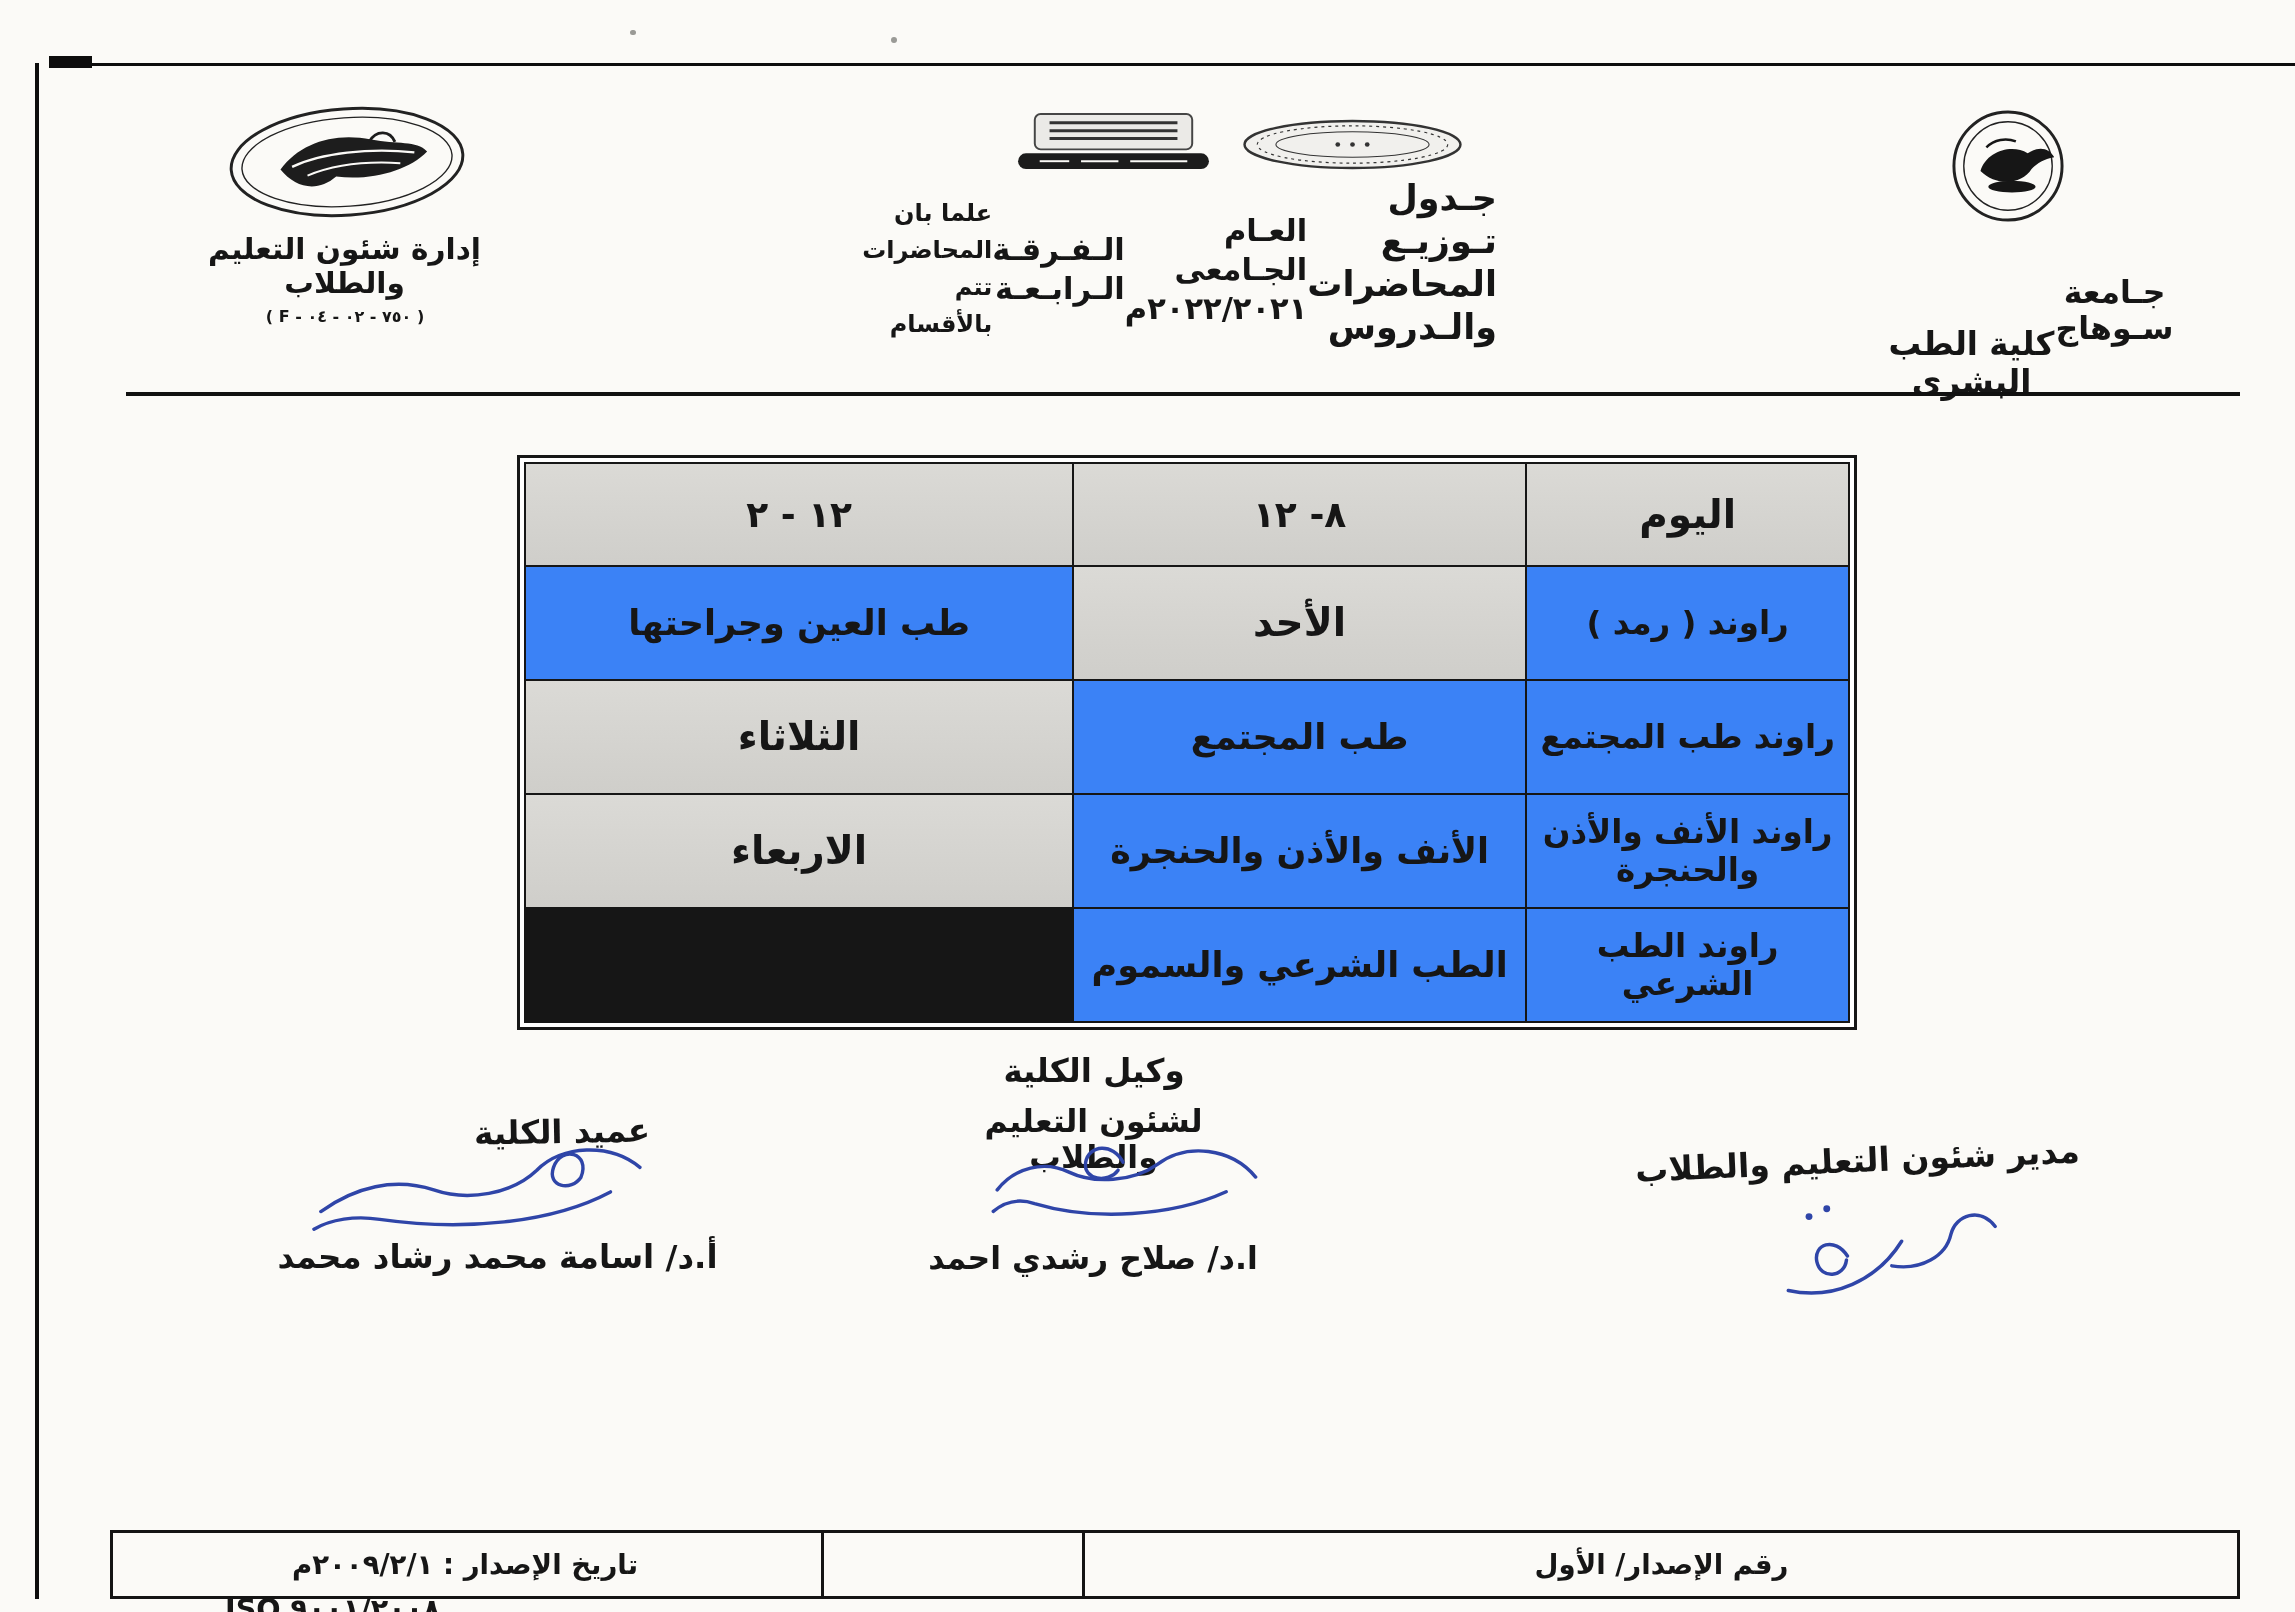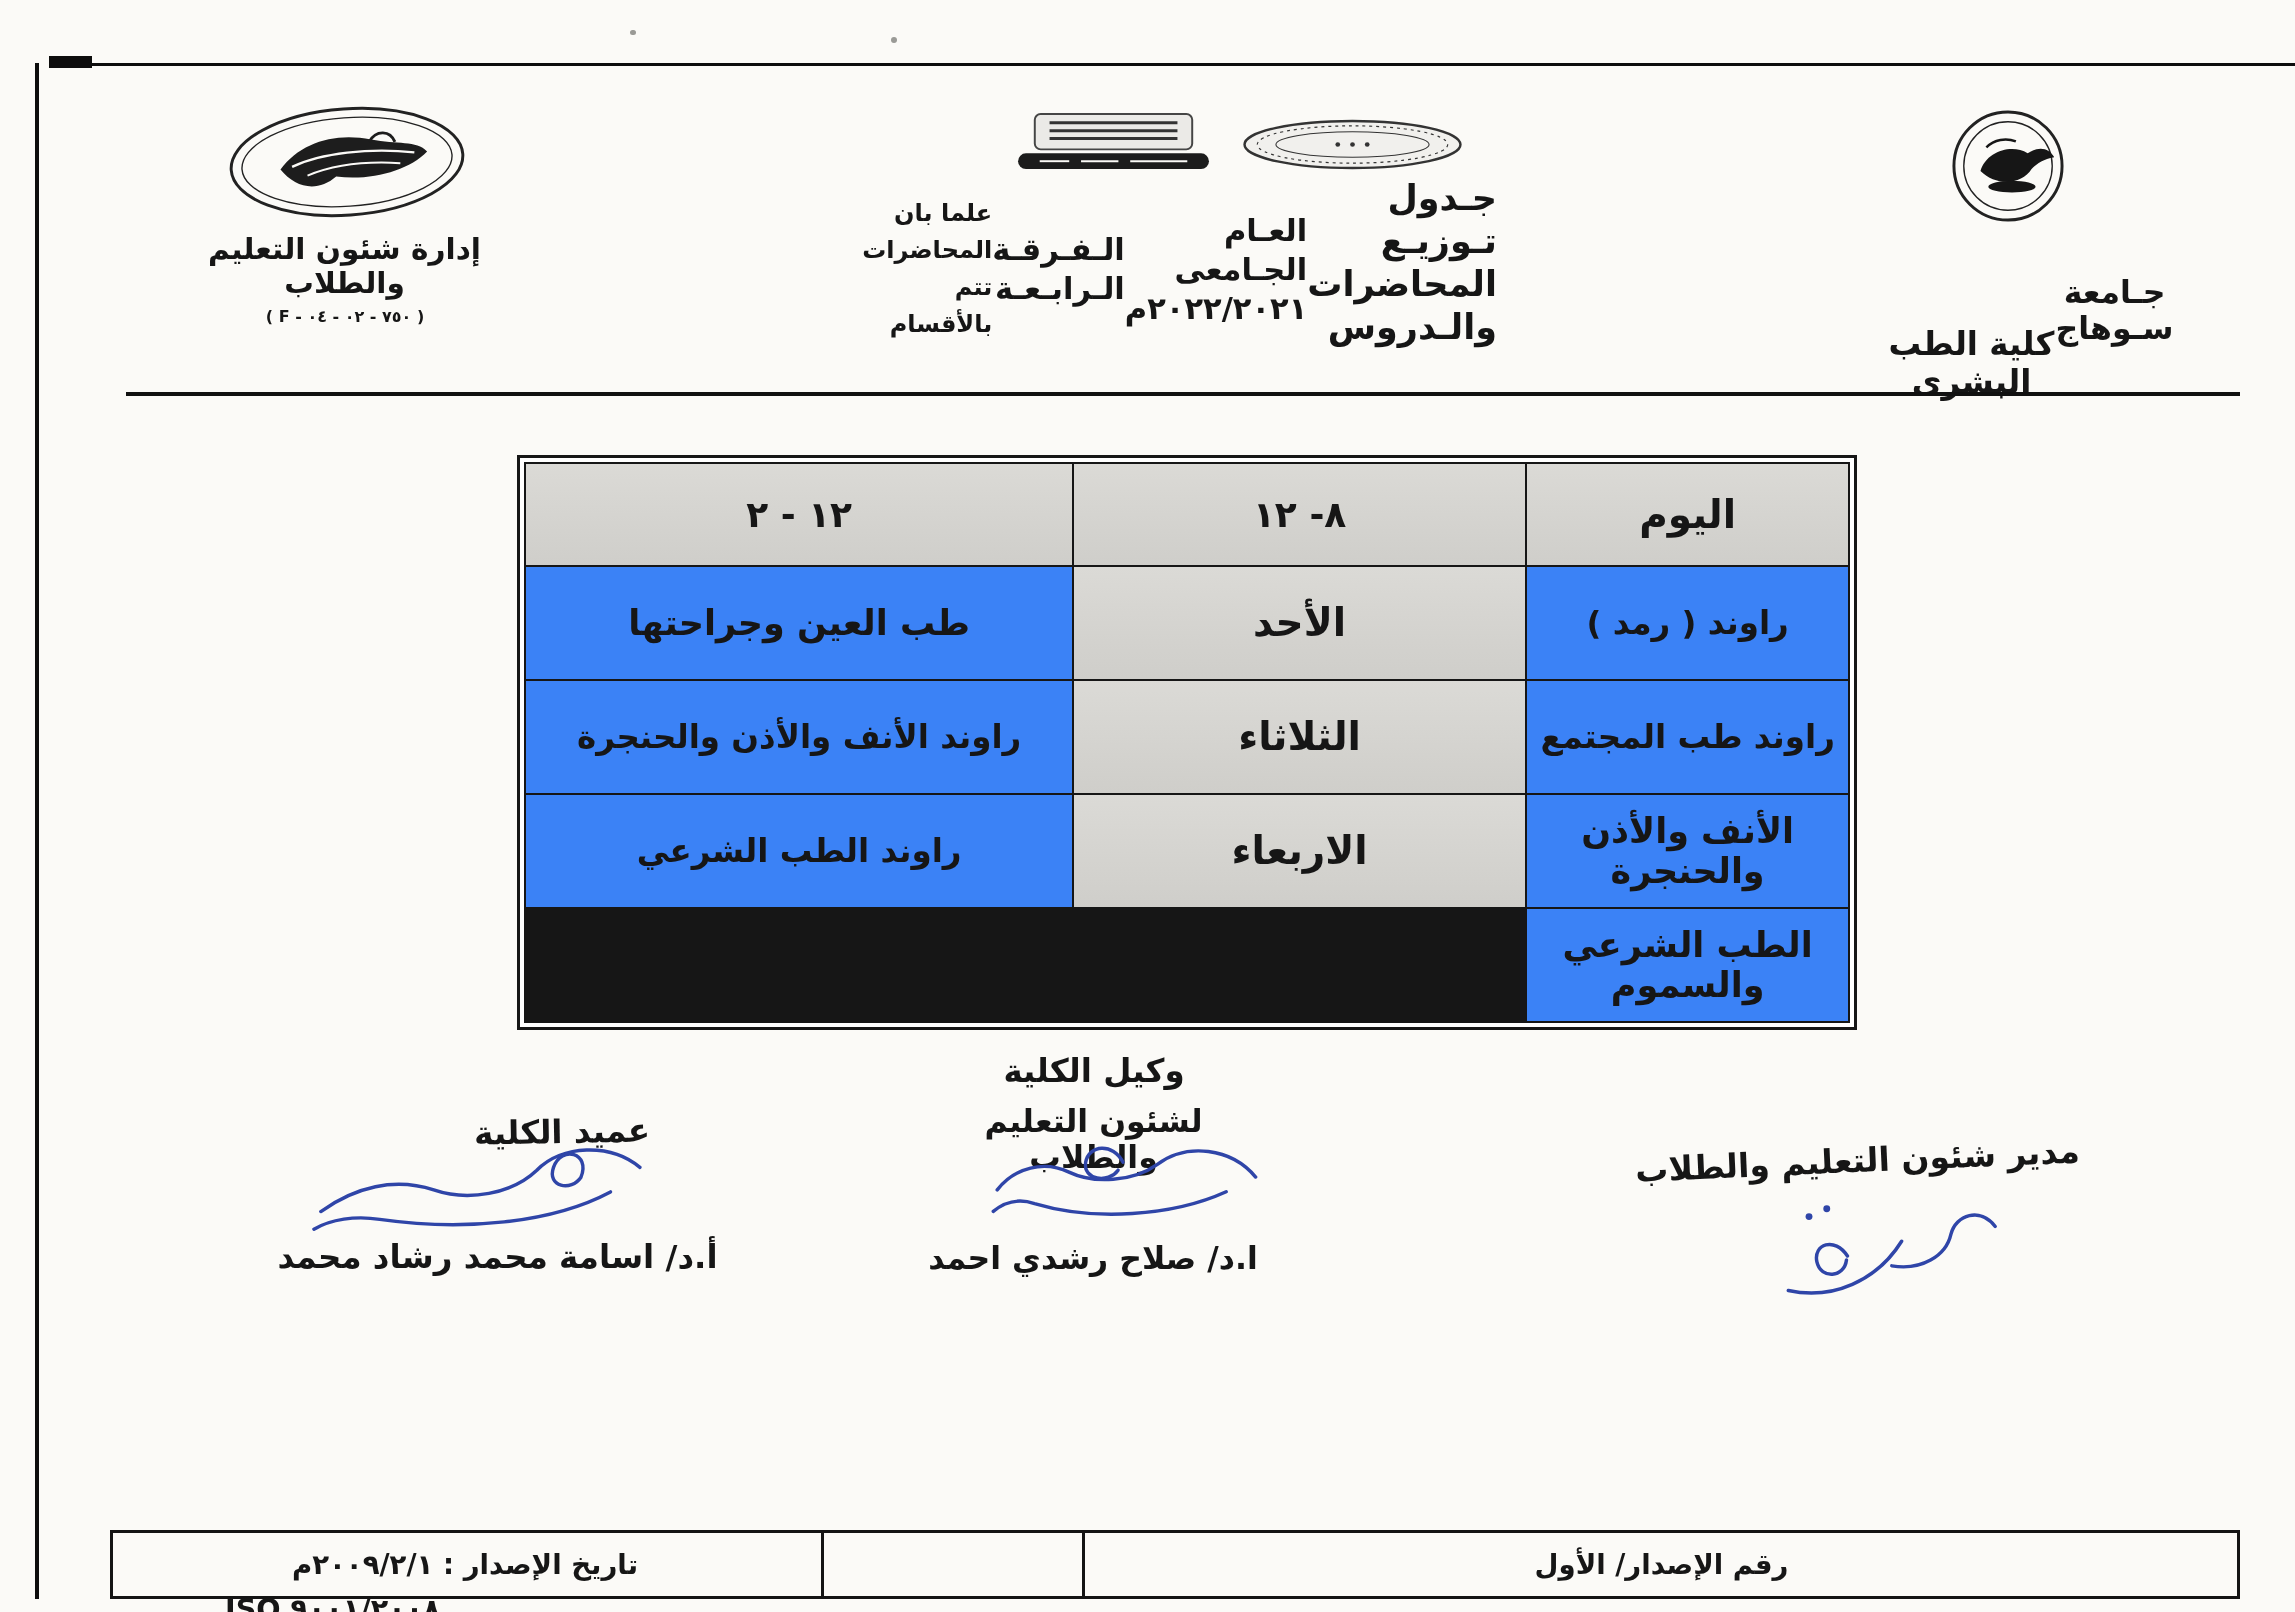--- a/index.html
+++ b/index.html
@@ -142,20 +142,21 @@
 
       <div class="cell gray hd-day">اليوم</div>
       <div class="cell gray hd-time">٨- ١٢</div>
       <div class="cell gray hd-time">١٢ - ٢</div>
 
       <div class="cell slot1">راوند ( رمد )</div>
       <div class="cell gray day-name">الأحد</div>
       <div class="cell slot2">طب العين وجراحتها</div>
 
       <div class="cell slot1">راوند طب المجتمع</div>
+      <div class="cell slot2">طب المجتمع</div>
 
       <div class="cell gray day-name">الثلاثاء</div>
       <div class="cell slot1">راوند الأنف والأذن والحنجرة</div>
       <div class="cell slot2">الأنف والأذن والحنجرة</div>
 
       <div class="cell gray day-name">الاربعاء</div>
       <div class="cell slot1">راوند الطب الشرعي</div>
       <div class="cell slot2">الطب الشرعي والسموم</div>
     </div>
   </div>

